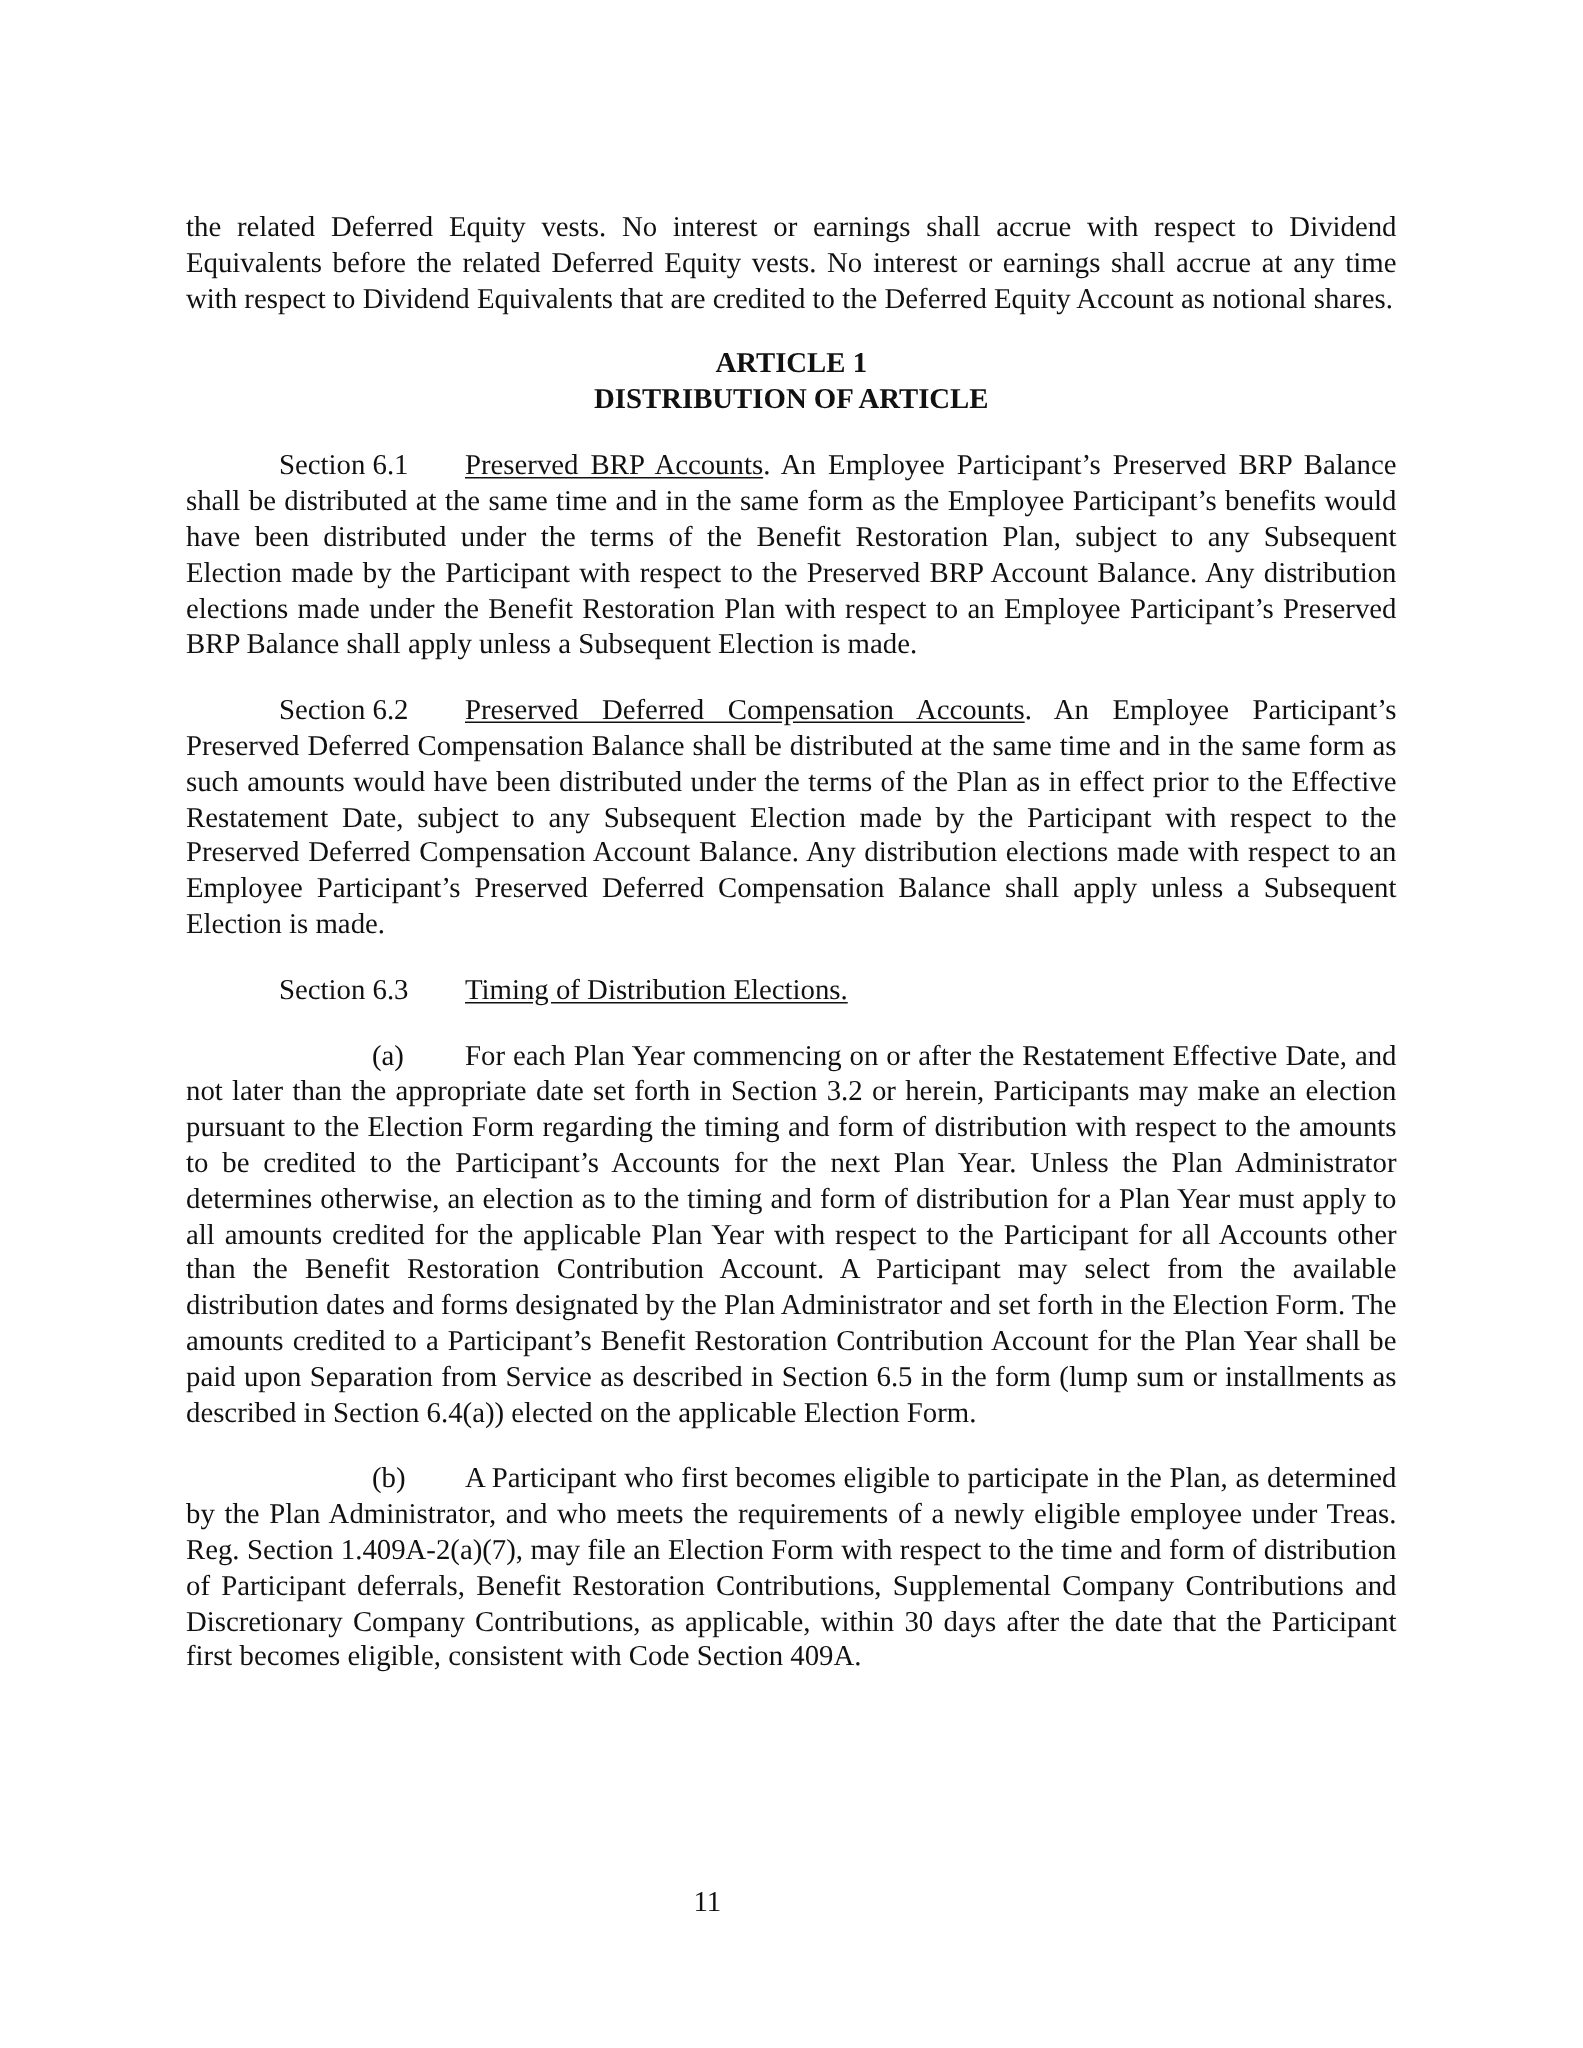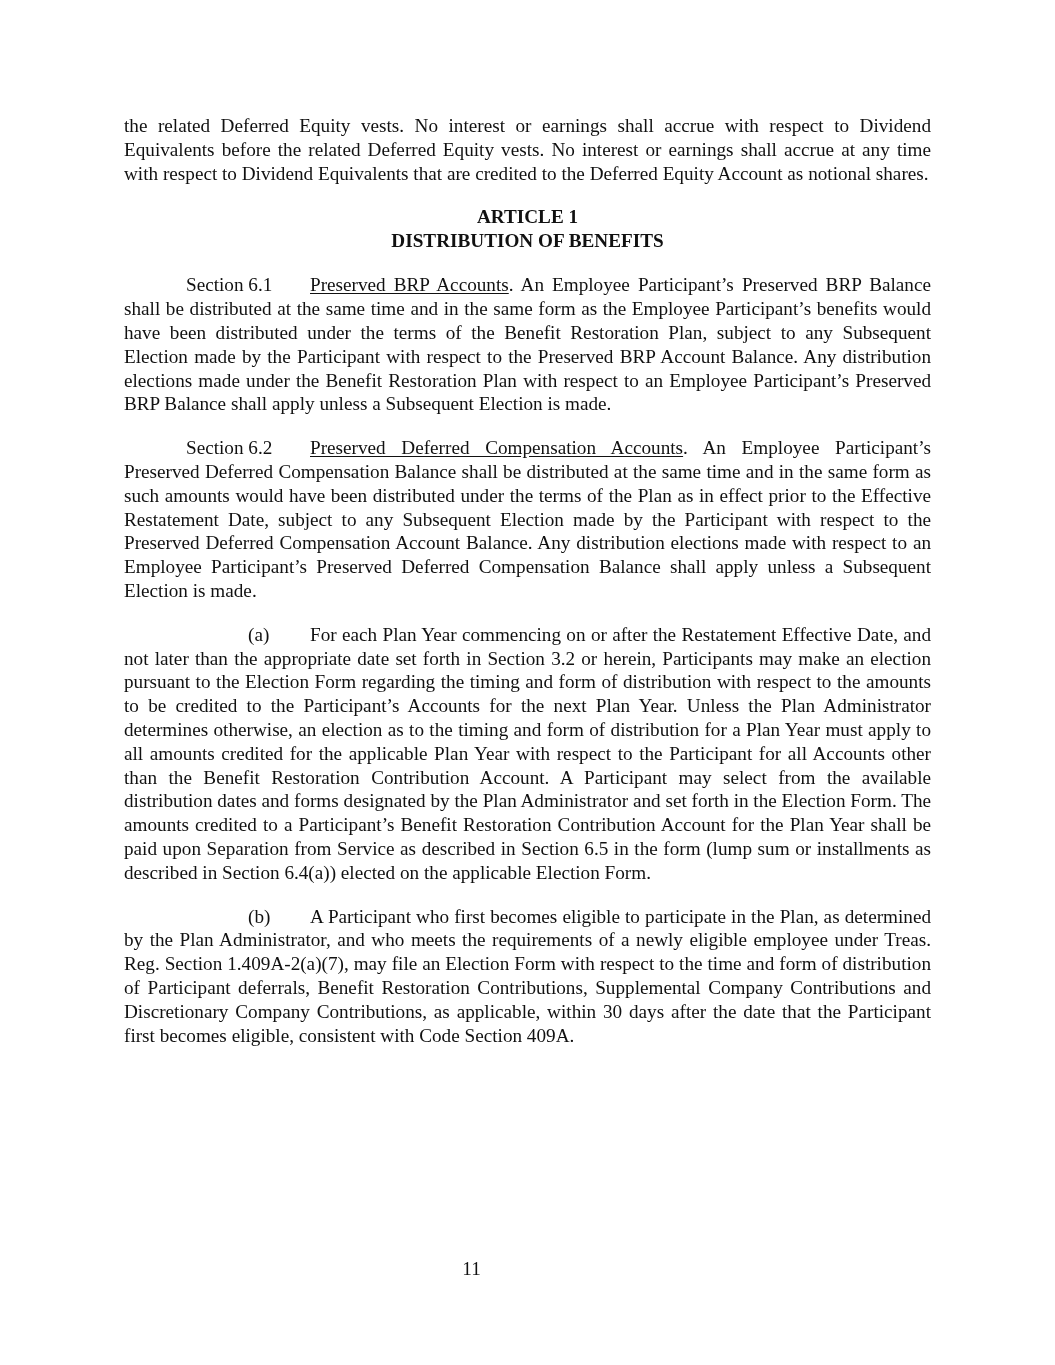--- a/index.html
+++ b/index.html
@@ -13,21 +13,21 @@
     position: relative;
     overflow: hidden;
     font-family: "Liberation Serif", "DejaVu Serif", serif;
     color: #111111;
     font-size: 19.2px;
     line-height: 23.8px;
   }
   .page {
     position: absolute;
     left: 124px;
-    top: 114px;
+    top: 140px;
     width: 807px;
   }
   p {
     margin: 0;
     text-align: justify;
   }
   .para-gap { margin-top: 20px; }
   .heading {
     text-align: center;
     font-weight: bold;
@@ -50,27 +50,28 @@
 </style>
 </head>
 <body>
 
 <div class="page">
 
   <p>the related Deferred Equity vests.   No interest or earnings shall accrue with respect to Dividend Equivalents before the related Deferred Equity vests.  No interest or earnings shall accrue at any time with respect to Dividend Equivalents that are credited to the Deferred Equity Account as notional shares.</p>
 
   <div class="heading">
     <div>ARTICLE 1</div>
-    <div>DISTRIBUTION OF BENEFITS</div>
+    <div>DISTRIBUTION OF ARTICLE</div>
   </div>
 
   <p class="para-gap"><span class="indent-sec"></span><span class="sec-num">Section 6.1</span><span class="u">Preserved BRP Accounts</span><span>.</span><span>  An Employee Participant’s Preserved BRP Balance shall be distributed at the same time and in the same form as the Employee Participant’s benefits would have been distributed under the terms of the Benefit Restoration Plan, subject to any Subsequent Election made by the Participant with respect to the Preserved BRP Account Balance.  Any distribution elections made under the Benefit Restoration Plan with respect to an Employee Participant’s Preserved BRP Balance shall apply unless a Subsequent Election is made.</span></p>
 
   <p class="para-gap"><span class="indent-sec"></span><span class="sec-num">Section 6.2</span><span class="u">Preserved Deferred Compensation Accounts</span><span>.</span><span>  An Employee Participant’s Preserved Deferred Compensation Balance shall be distributed at the same time and in the same form as such amounts would have been distributed under the terms of the Plan as in effect prior to the Effective Restatement Date, subject to any Subsequent Election made by the Participant with respect to the Preserved Deferred Compensation Account Balance.  Any distribution elections made with respect to an Employee Participant’s Preserved Deferred Compensation Balance shall apply unless a Subsequent Election is made.</span></p>
 
+  <p class="para-gap"><span class="indent-sec"></span><span class="sec-num">Section 6.3</span><span class="u">Timing of Distribution Elections.</span></p>
 
   <p class="para-gap"><span class="sub-indent"></span><span class="sub-num">(a)</span><span>For each Plan Year commencing on or after the Restatement Effective Date, and not later than the appropriate date set forth in Section 3.2 or herein, Participants may make an election pursuant to the Election Form regarding the timing and form of distribution with respect to the amounts to be credited to the Participant’s Accounts for the next Plan Year.  Unless the Plan Administrator determines otherwise, an election as to the timing and form of distribution for a Plan Year must apply to all amounts credited for the applicable Plan Year with respect to the Participant for all Accounts other than the Benefit Restoration Contribution Account.  A Participant may select from the available distribution dates and forms designated by the Plan Administrator and set forth in the Election Form.  The amounts credited to a Participant’s Benefit Restoration Contribution Account for the Plan Year shall be paid upon Separation from Service as described in Section 6.5 in the form (lump sum or installments as described in Section 6.4(a)) elected on the applicable Election Form.</span></p>
 
   <p class="para-gap"><span class="sub-indent"></span><span class="sub-num">(b)</span><span>A Participant who first becomes eligible to participate in the Plan, as determined by the Plan Administrator, and who meets the requirements of a newly eligible employee under Treas. Reg. Section 1.409A-2(a)(7), may file an Election Form with respect to the time and form of distribution of Participant deferrals, Benefit Restoration Contributions, Supplemental Company Contributions and Discretionary Company Contributions, as applicable, within 30 days after the date that the Participant first becomes eligible, consistent with Code Section 409A.</span></p>
 
 </div>
 
 <div class="page-number">11</div>
 
 </body></html>

